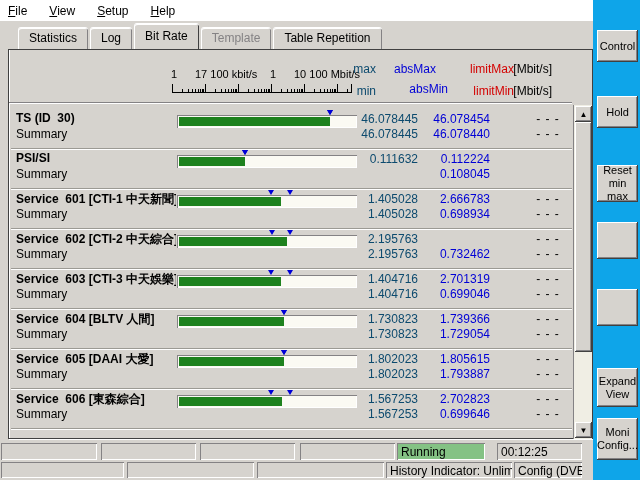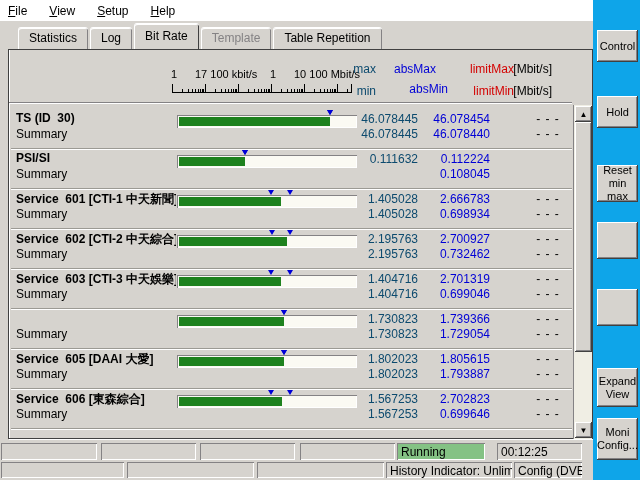--- a/index.html
+++ b/index.html
@@ -187,21 +187,20 @@
       </div>
       <div class="row" style="top: 124px;">
         <span class="row-name">Service  602 [CTI-2 中天綜合]</span>
         <span class="row-sub">Summary</span>
         <div class="bar-track">
           <div class="bar-fill" style="width: 107.912px;"></div>
         </div>
         <span class="marker" style="left: 275.816px;"></span>
         <span class="marker" style="left: 257.514px;"></span>
         <span class="v v1 vmax green">2.195763</span>
-        <span class="v v1 vabs blue">2.700927</span>
         <span class="v v1 vlim">- - -</span>
         <span class="v v2 vmax green">2.195763</span>
         <span class="v v2 vabs blue">0.732462</span>
         <span class="v v2 vlim">- - -</span>
       </div>
       <div class="row" style="top: 164px;">
         <span class="row-name">Service  603 [CTI-3 中天娛樂]</span>
         <span class="row-sub">Summary</span>
         <div class="bar-track">
           <div class="bar-fill" style="width: 101.647px;"></div>
@@ -209,20 +208,21 @@
         <span class="marker" style="left: 275.818px;"></span>
         <span class="marker" style="left: 256.859px;"></span>
         <span class="v v1 vmax green">1.404716</span>
         <span class="v v1 vabs blue">2.701319</span>
         <span class="v v1 vlim">- - -</span>
         <span class="v v2 vmax green">1.404716</span>
         <span class="v v2 vabs blue">0.699046</span>
         <span class="v v2 vlim">- - -</span>
       </div>
       <div class="row" style="top: 204px;">
+        <span class="row-name">Service  604 [BLTV 人間]</span>
         <span class="row-sub">Summary</span>
         <div class="bar-track">
           <div class="bar-fill" style="width: 104.575px;"></div>
         </div>
         <span class="marker" style="left: 269.644px;"></span>
         <span class="marker" style="left: 269.56px;"></span>
         <span class="v v1 vmax green">1.730823</span>
         <span class="v v1 vabs blue">1.739366</span>
         <span class="v v1 vlim">- - -</span>
         <span class="v v2 vmax green">1.730823</span>

